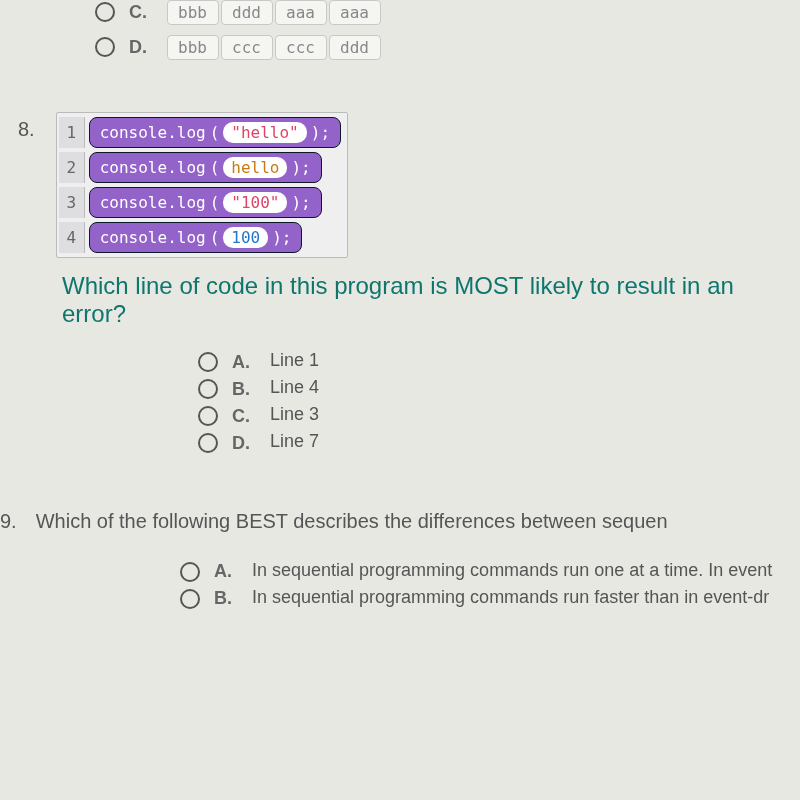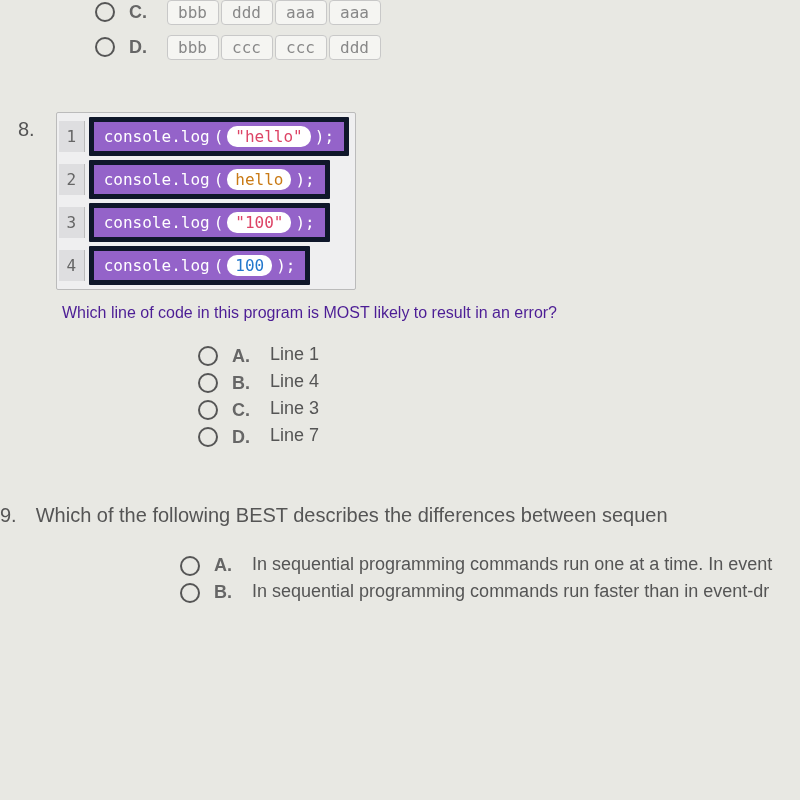--- a/index.html
+++ b/index.html
@@ -75,40 +75,40 @@
       background: #dedee0;
       color:#666;
       font-family: monospace;
       font-size: 16px;
       padding: 6px 0;
       border-right: 1px solid #bbb;
     }
     .code-pill {
       background: #9463c9;
       color: #fff;
-      border: 5px solid #0f172a;
-      border-radius: 1px;
+      border: 1px solid #0f172a;
+      border-radius: 8px;
       padding: 4px 10px;
       margin: 2px 4px;
       font-family: monospace;
       font-size: 16px;
       display:flex;
       align-items:center;
       gap:4px;
       text-align:center;
     }
     .arg-white {
       background: #fff;
       color: #d46; 
       border-radius: 10px;
       padding: 1px 8px;
     }
     .arg-white.blue { color: #2277cc; }
     .arg-white.orange { color: #c97a15; }
-    .q8-question { margin-top: 14px; margin-left: 44px; font-size: 16px; color:#4c1d95; }
+    .q8-question { margin-top: 14px; margin-left: 44px; font-size: 24px; color:#0f766e; }
     .q8-options { margin-top: 22px; margin-left: 180px; }
     .q8-options .option-row { gap: 14px; margin-bottom:4px;}
     .q9-area { margin-top: 56px; }
     .q9-num { font-size: 20px; color:#555; }
     .q9-question { font-size: 20px; color:#555; }
     .q9-options { margin-top: 26px; margin-left: 180px; }
     .q9-options .option-row { gap:14px; margin-bottom:4px; align-items:center;}
     .radio-thin { border-width: 2px; }
   </style>
 </head>

